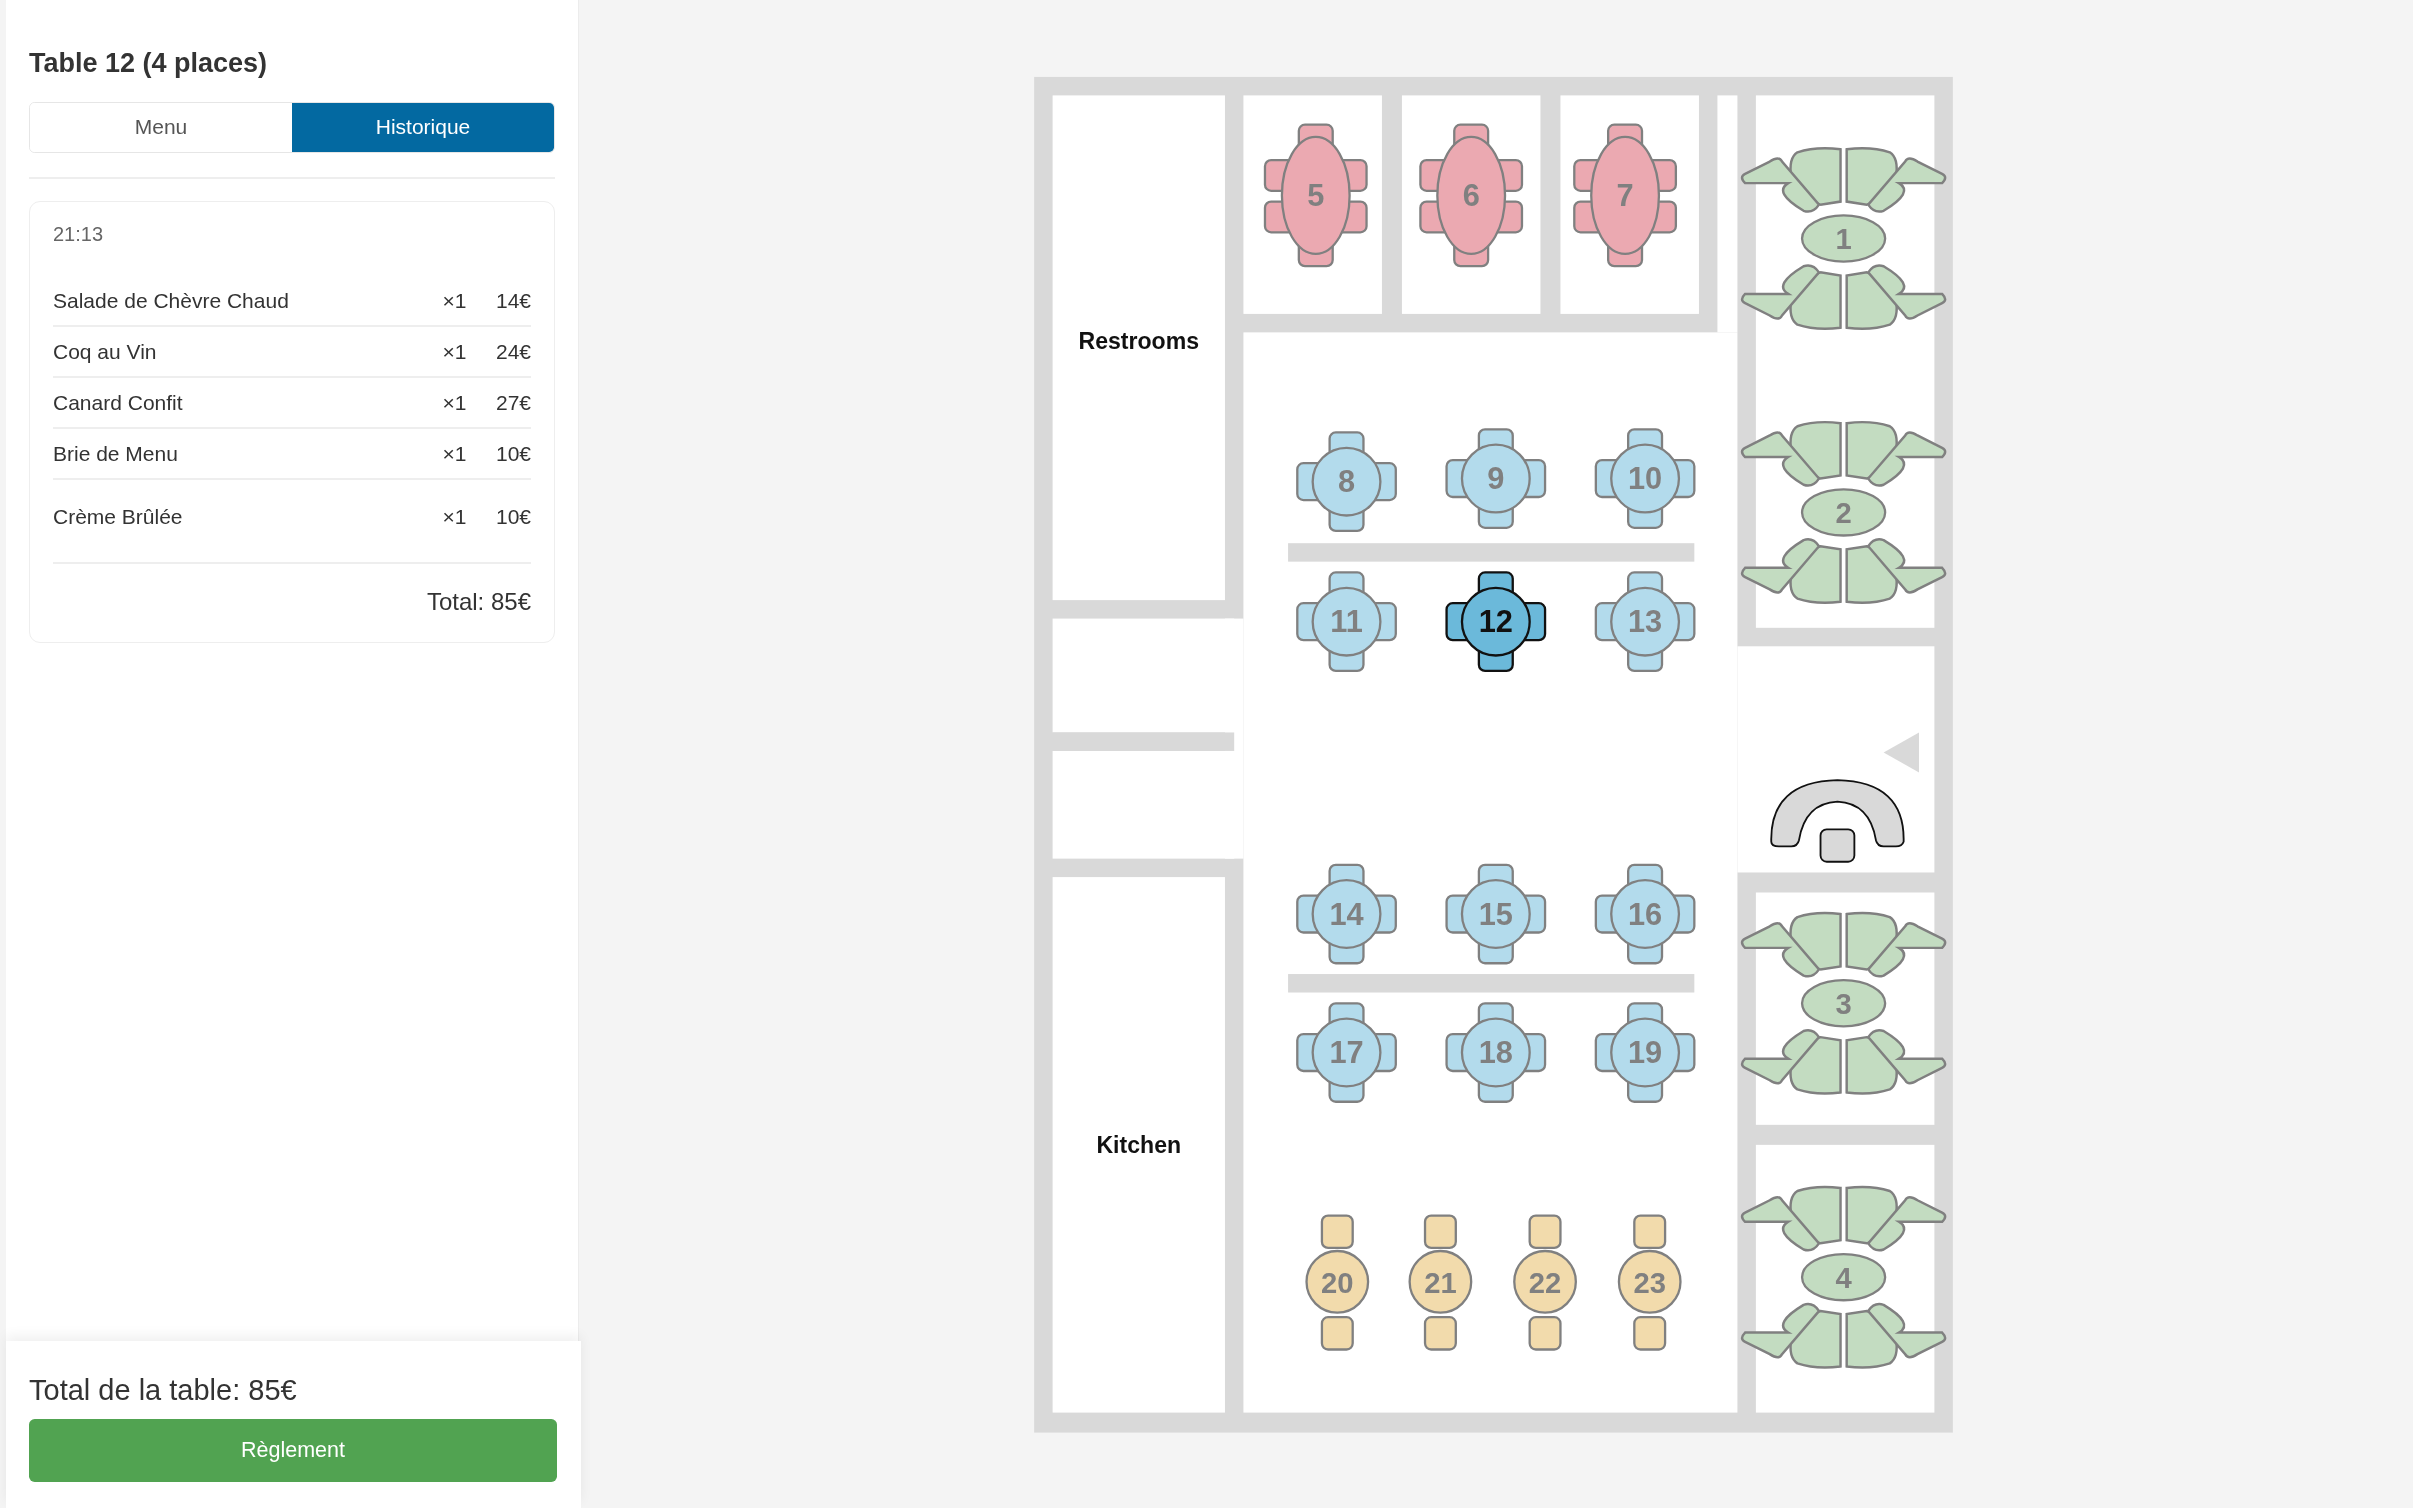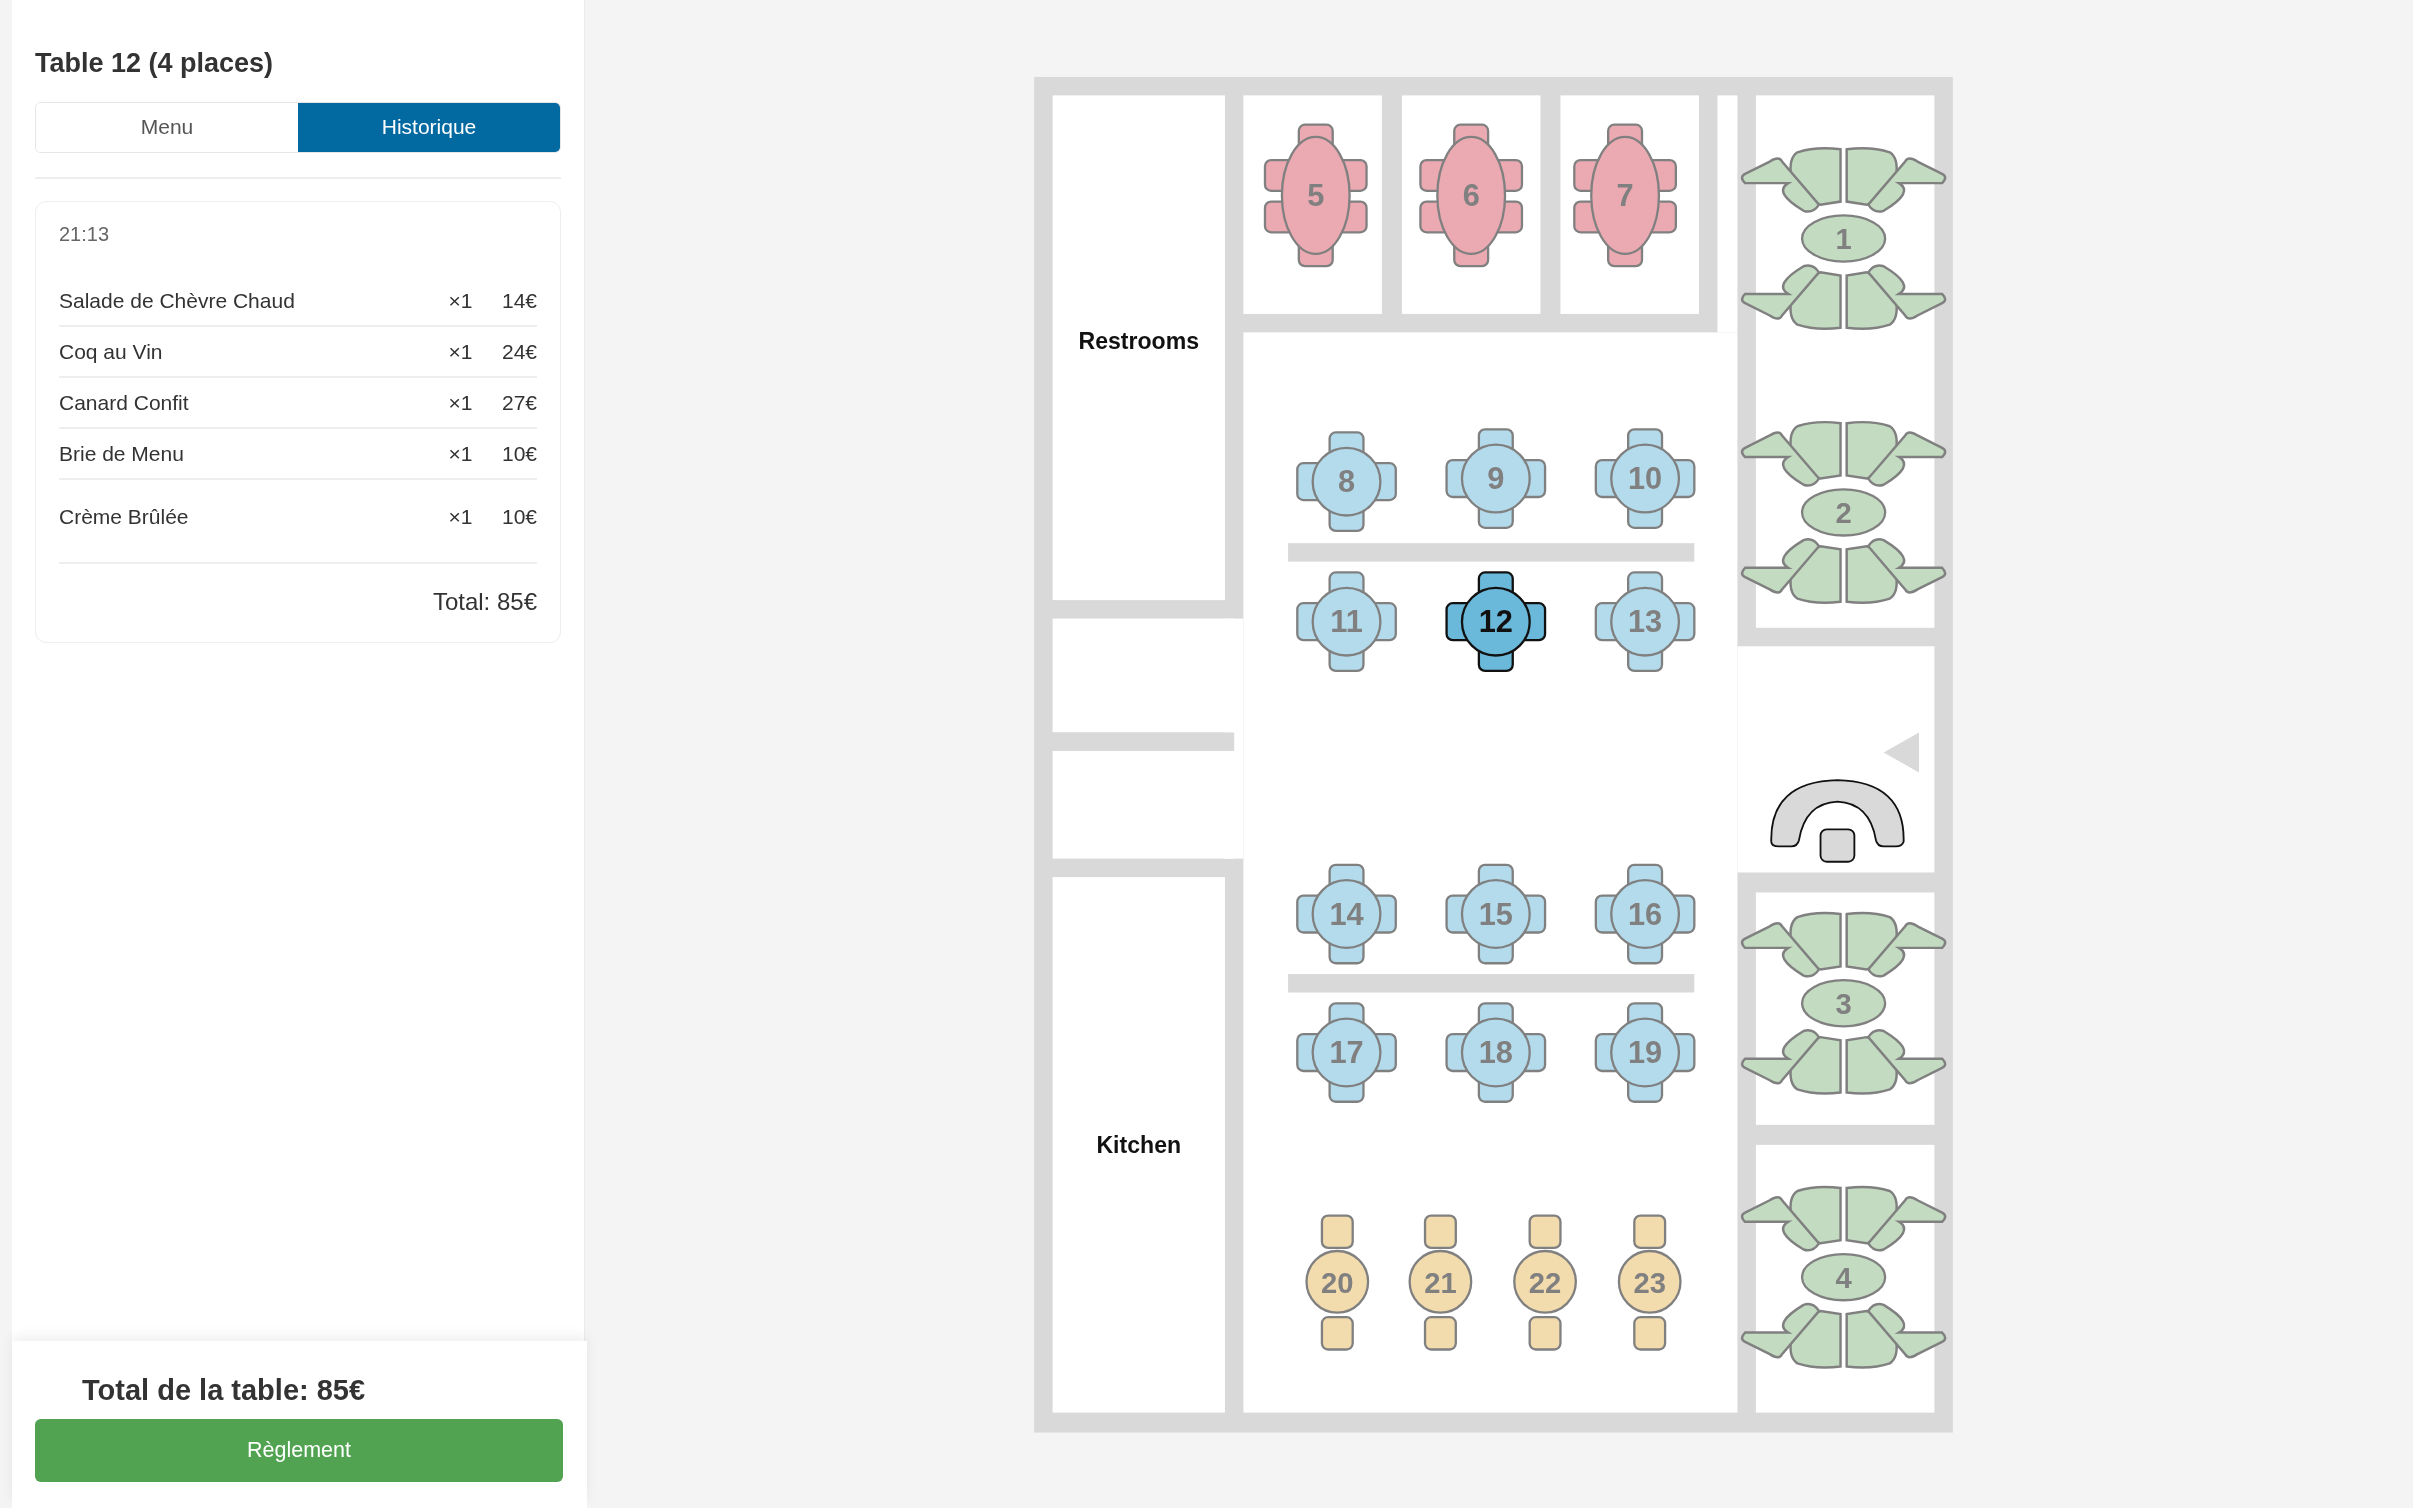--- a/index.html
+++ b/index.html
@@ -4,21 +4,21 @@
 <style>
   html, body { margin:0; padding:0; }
   body {
     width:2413px; height:1508px; overflow:hidden;
     background:#f4f4f4;
     font-family:"Liberation Sans", sans-serif;
     color:#333;
     position:relative;
   }
   .sidebar {
-    position:absolute; left:12px; top:0; width:573px; height:1508px;
+    position:absolute; left:6px; top:0; width:573px; height:1508px;
     background:#fff;
     border-right:1.4px solid #ececec;
     box-sizing:border-box;
   }
   .sidebar-inner { padding:0 23px; }
   .title {
     font-size:27px; font-weight:bold; color:#333;
     margin:0; padding-top:46px; line-height:34px;
   }
   .tabs {
@@ -49,21 +49,21 @@
   .card-total {
     text-align:right; font-size:24px; font-weight:normal; margin-top:20px; line-height:36px;
   }
   .footer {
     position:absolute; left:0; bottom:0; width:575px; height:167px;
     background:#fff;
     box-shadow:0 -5.7px 11.5px rgba(0,0,0,0.06);
     padding:0 23px; box-sizing:border-box;
   }
   .footer-total {
-    font-size:29px; font-weight:bold; color:#333; margin-top:29px; line-height:40px;margin-left:47px;
+    font-size:29px; font-weight:normal; color:#333; margin-top:29px; line-height:40px;
   }
   .pay-button {
     margin-top:9px; width:528px; height:63px;
     background:#51a351; color:#fff; border:none; border-radius:5.7px;
     font-size:21.5px; font-family:"Liberation Sans", sans-serif;
     display:flex; align-items:center; justify-content:center; cursor:pointer;
   }
   .floorplan {
     position:absolute; left:0; top:0; width:2413px; height:1508px; pointer-events:none;
   }

